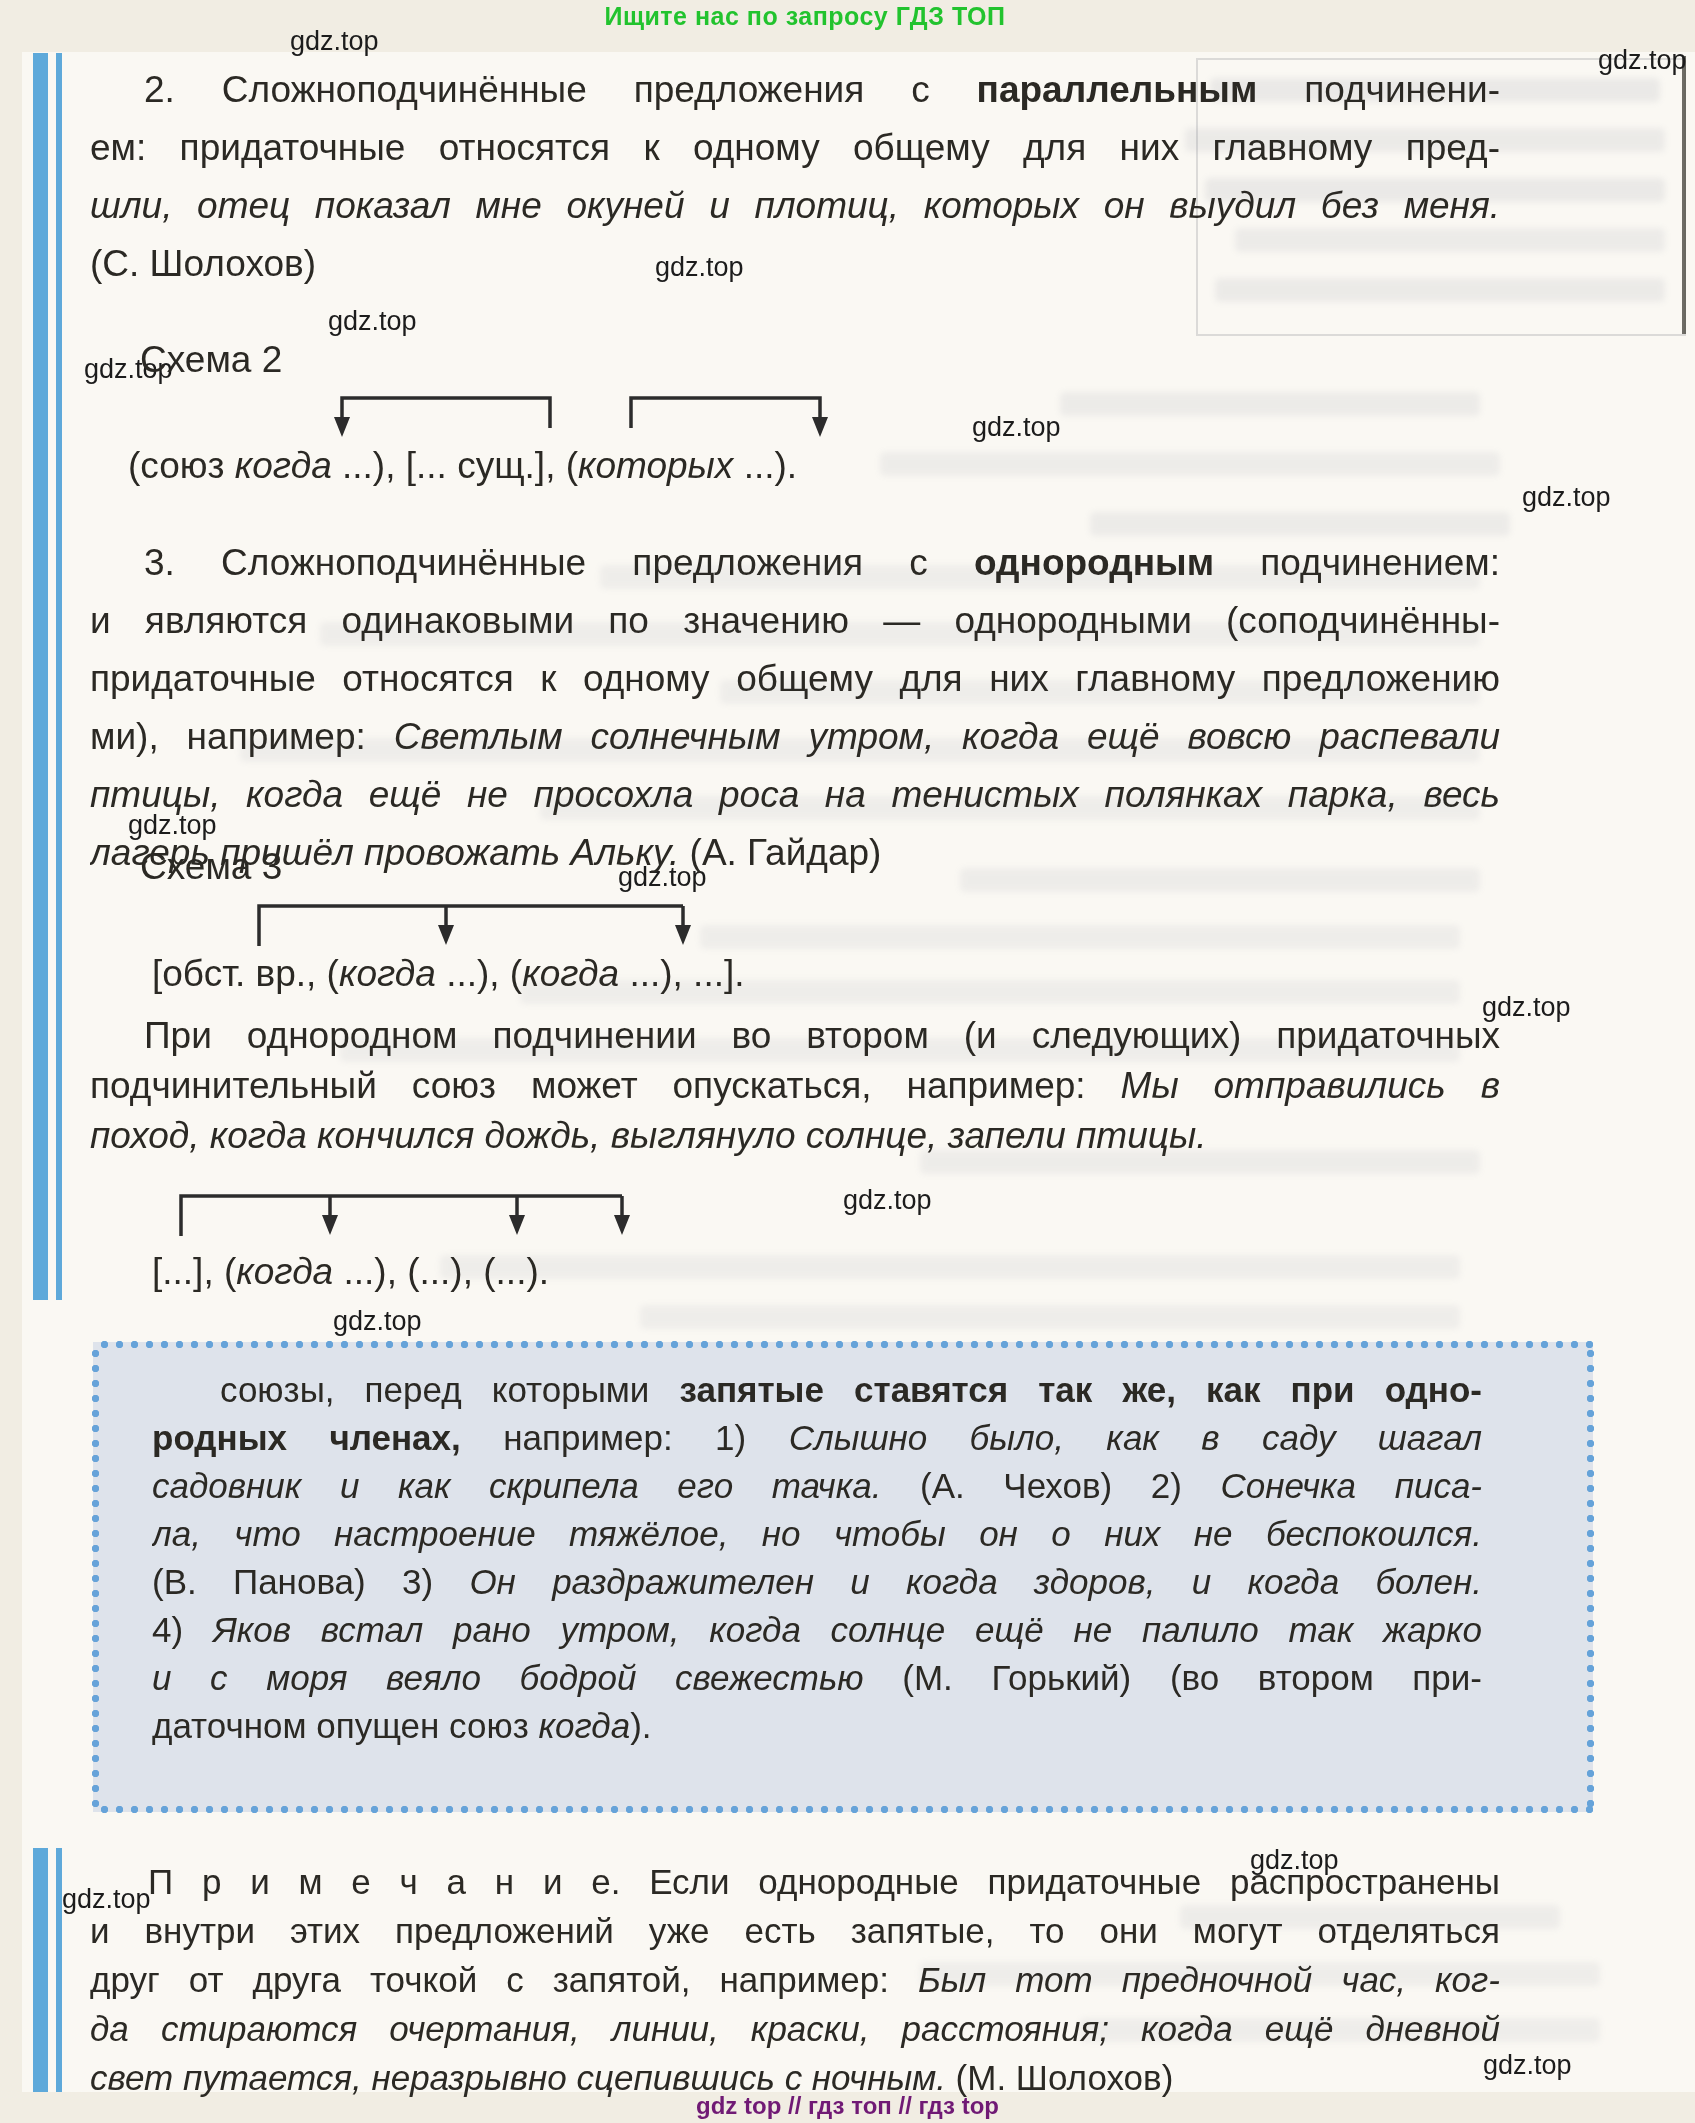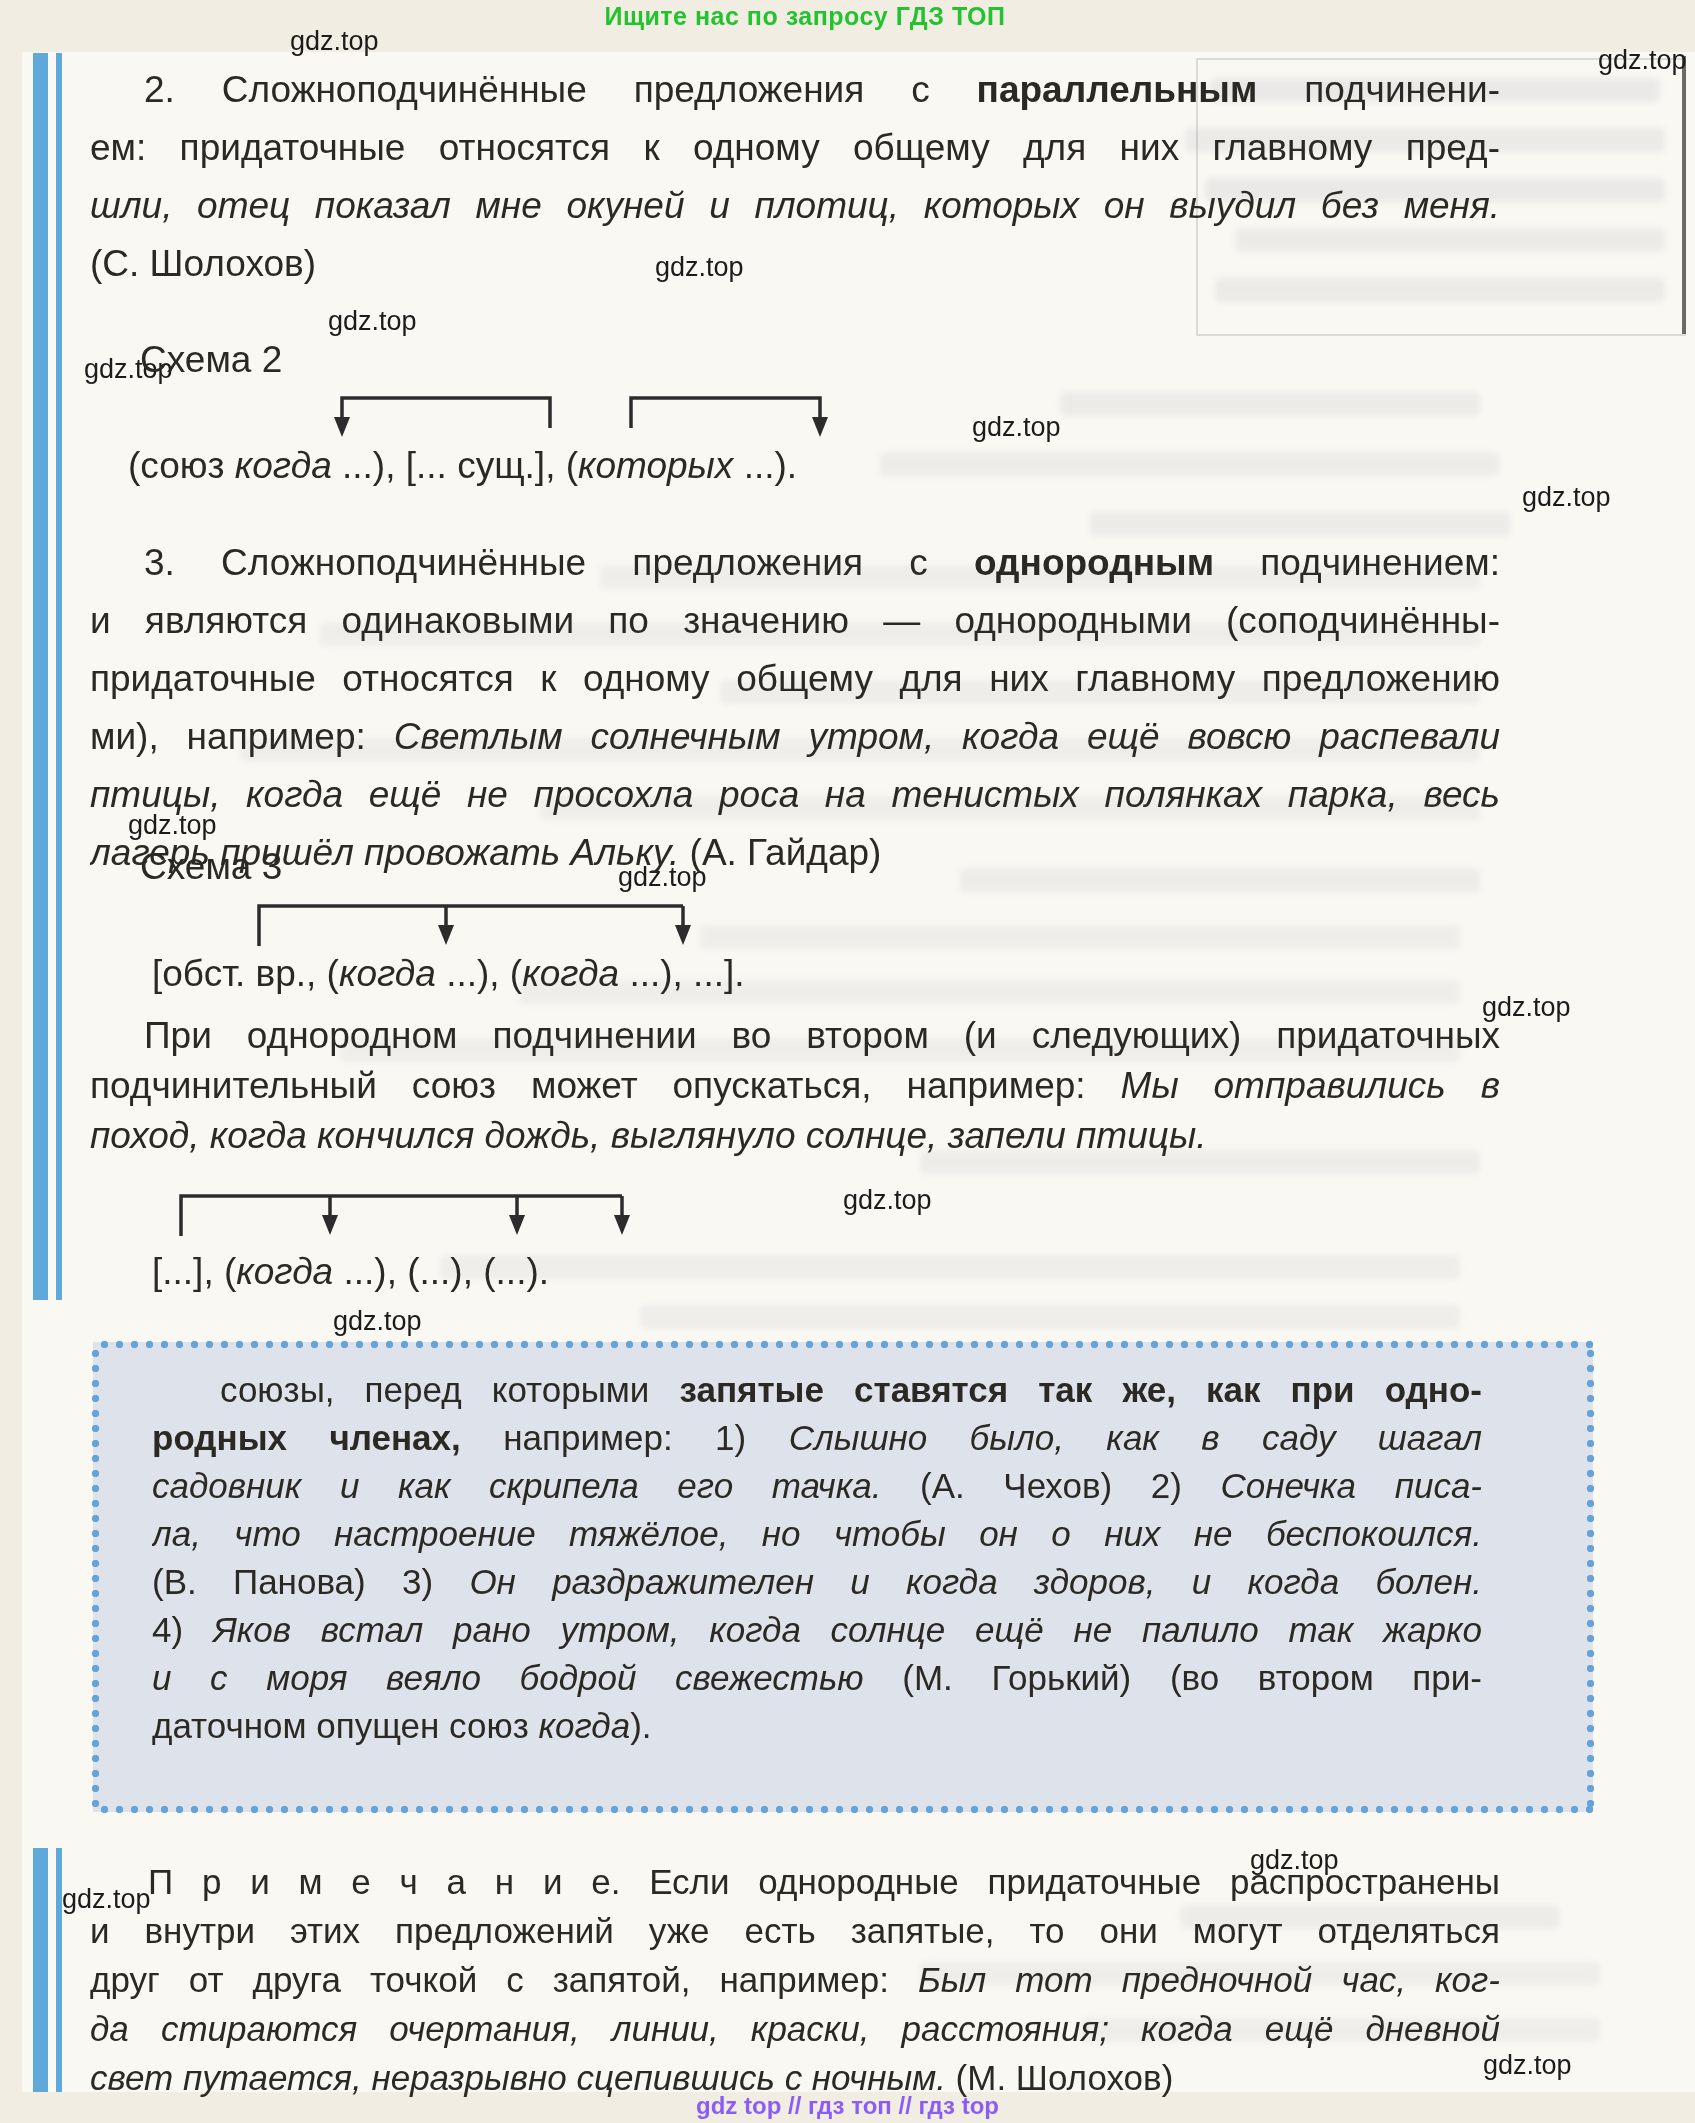--- a/index.html
+++ b/index.html
@@ -212,13 +212,13 @@
   </div>
 
 <div class="para" id="note">
     <div class="line"><span class="">П р и м е ч а н и е. Если однородные придаточные распространены</span></div>
     <div class="line"><span class="">и внутри этих предложений уже есть запятые, то они могут отделяться</span></div>
     <div class="line"><span class="">друг от друга точкой с запятой, например: </span><span class="i">Был тот предночной час, ког-</span></div>
     <div class="line"><span class="i">да стираются очертания, линии, краски, расстояния; когда ещё дневной</span></div>
     <div class="line no-j"><span class="i">свет путается, неразрывно сцепившись с ночным.</span><span class=""> (М. Шолохов)</span></div>
   </div>
 
-<div id="footer-line" style="color: #8b5cf6;">gdz top  //  гдз топ  //  гдз top</div>
+<div id="footer-line" style="color: #701a75;">gdz top  //  гдз топ  //  гдз top</div>
 
 </body></html>

